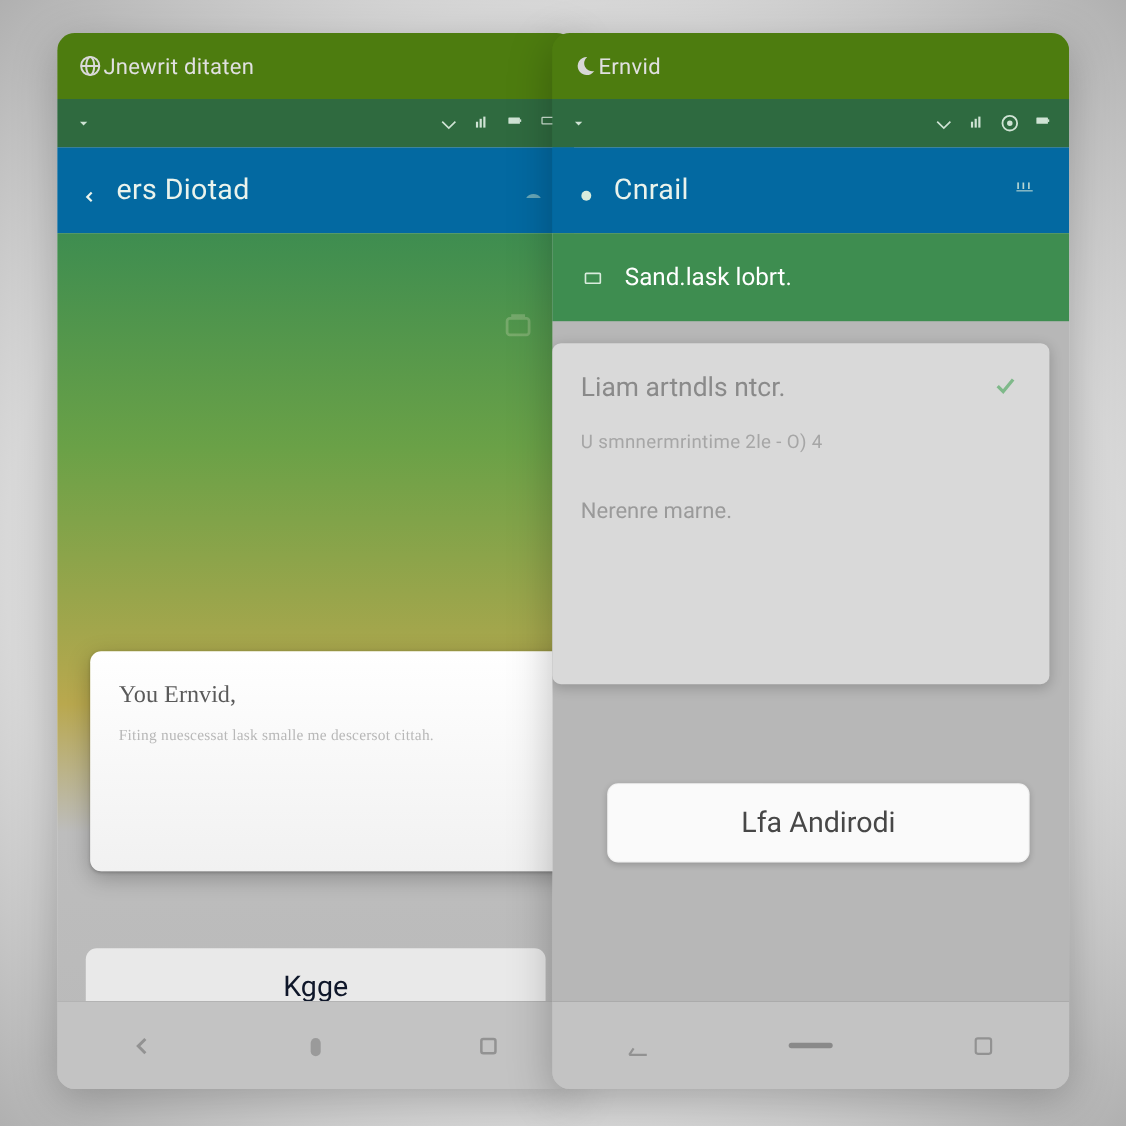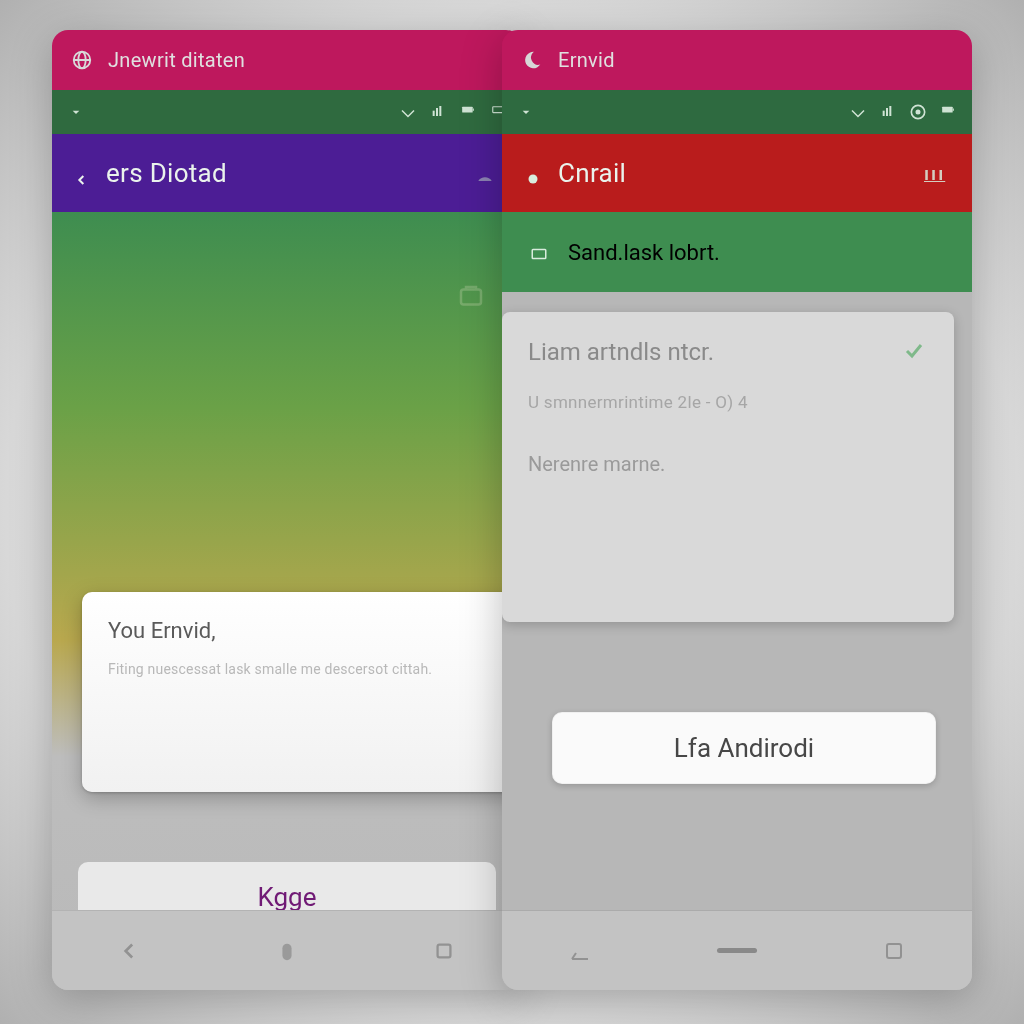--- a/index.html
+++ b/index.html
@@ -20,25 +20,25 @@
     border-radius: 16px;
     overflow: hidden;
     box-shadow: 0 10px 40px rgba(0,0,0,0.25);
   }
   .phone-left { margin-right: -10px; }
   .phone-right { margin-left: -10px; }
 
   
   .chrome-bar {
     height: 60px;
-    background: #be185d;
+    background: #4d7c0f;
     display: flex;
     align-items: center;
     padding: 0 18px;
-    gap: 14px;
+    gap: 0;
     color: #e6e6e6;
     font-size: 20px;
   }
   .chrome-icon {
     width: 24px; height: 24px;
     display: inline-flex; align-items: center; justify-content: center;
   }
   .chrome-title { letter-spacing: 0.3px; color: #e0e0e0; }
 
   
@@ -50,21 +50,21 @@
     padding: 0 14px;
     color: #d8e8dc;
   }
   .status-left { flex: 1; display:flex; gap:8px; }
   .status-right { display: flex; gap: 10px; align-items:center; }
   .stat-ic { width:20px; height:16px; display:inline-flex; align-items:center; justify-content:center; }
 
   
   .action-bar {
     height: 78px;
-    background: #4c1d95;
+    background: #0369a1;
     display: flex;
     align-items: center;
     padding: 0 22px;
     color: #eaf3ec;
     font-size: 26px;
     gap: 14px;
   }
   .action-back { width:18px; height:18px; }
   .action-title { flex:1; letter-spacing:0.3px; }
   .action-ic { width:26px; height:22px; opacity:0.85; }
@@ -80,35 +80,36 @@
 
   
   .right-body {
     position:absolute; left:0; right:0; top:182px; bottom:0;
     background: #b7b7b7;
   }
   .sub-row {
     position:absolute; left:0; right:0; top:0px; height:80px;
     background: #3e8d50;
     display:flex; align-items:center; padding:0 26px; gap:18px;
-    color:#000000; font-size:22px;
+    color:#ffffff; font-size:22px;
   }
   .sub-row .sq-ic { width:22px; height:18px; }
 
   
   .card {
     position:absolute;
     background:#fff;
     border-radius:10px;
     box-shadow: 0 6px 20px rgba(0,0,0,0.25), 0 1px 3px rgba(0,0,0,0.2);
     padding: 26px 26px 7px 26px;
   }
   .card-left {
     left: 30px; right: -8px; top: 380px; height: 200px;
     background: linear-gradient(180deg,#ffffff 0%, #f1f1f1 100%);
+    font-family: Liberation Serif, serif;
   }
   .card-left .ctitle { font-size:22px; color:#5a5a5a; margin-bottom:16px; }
   .card-left .cbody { font-size:14px; color:#b8b8b8; line-height:1.45; letter-spacing:0.2px; }
 
   .card-right {
     left: 0px; right: 18px; top: 100px; height: 310px;
     background:#d9d9d9;
     border-radius:8px;
     box-shadow: 0 3px 12px rgba(0,0,0,0.2);
   }
@@ -122,39 +123,39 @@
 
   
   .big-input {
     position:absolute;
     background:#fafafa;
     border-radius:10px;
     box-shadow: 0 2px 6px rgba(0,0,0,0.18), inset 0 0 0 1px rgba(0,0,0,0.04);
     display:flex; align-items:center; justify-content:center;
     font-size:26px; color:#474747;
   }
-  .input-left { left:26px; right:26px; top:650px; height:70px; color:#701a75; background:#e9e9e9; box-shadow:none; }
+  .input-left { left:26px; right:26px; top:650px; height:70px; color:#0f172a; background:#e9e9e9; box-shadow:none; }
   .input-right { left:50px; right:36px; top:500px; height:72px; }
 
   
   .nav-bar {
     position:absolute; left:0; right:0; bottom:0; height:80px;
     background:#c3c3c3;
     display:flex; align-items:center; justify-content:space-around;
     border-top:1px solid rgba(0,0,0,0.08);
   }
   .nav-ic { width:40px; height:30px; opacity:0.55; display:flex; align-items:center; justify-content:center; }
   .nav-right-extra { border-top:1px solid rgba(0,0,0,0.12); }
   .nav-right-extra .home-dash { width:100px; height:5px; background:#595959; border-radius:3px; }
 
   
 
   
   .phone-right .status-bar { background:#2e6a40; }
-  .phone-right .action-bar { background:#b91c1c;gap:16px; }
+  .phone-right .action-bar { background:#0369a1;gap:16px; }
 
 </style>
 </head>
 <body>
 
 <div class="phone phone-left">
 
   <div class="chrome-bar">
     <span class="chrome-icon">
       <svg viewBox="0 0 24 24" width="22" height="22" fill="none" stroke="#d9d9d9" stroke-width="2">
@@ -299,21 +300,21 @@
     </div>
   </div>
 
   <div class="action-bar">
     <span class="action-back">
       <svg viewBox="0 0 24 24" width="18" height="18" fill="#d9ecdd">
           <circle cx="12" cy="12" r="6"></circle>
         </svg>
     </span>
     <span class="action-title">Cnrail</span>
-    <span class="action-ic" style="font-size:19px; letter-spacing:2px; font-weight:600; color:#d9ecdd;text-decoration:underline;">ııı</span>
+    <span class="action-ic" style="font-size:11px; letter-spacing:2px; font-weight:600; color:#d9ecdd;text-decoration:underline;">ııı</span>
   </div>
 
   <div class="right-body">
 
     <div class="sub-row">
       <span class="sq-ic">
         <svg viewBox="0 0 24 24" width="22" height="18" fill="none" stroke="#d9ecdd" stroke-width="2">
             <rect x="3" y="6" width="18" height="12" rx="1"></rect>
           </svg>
       </span>

